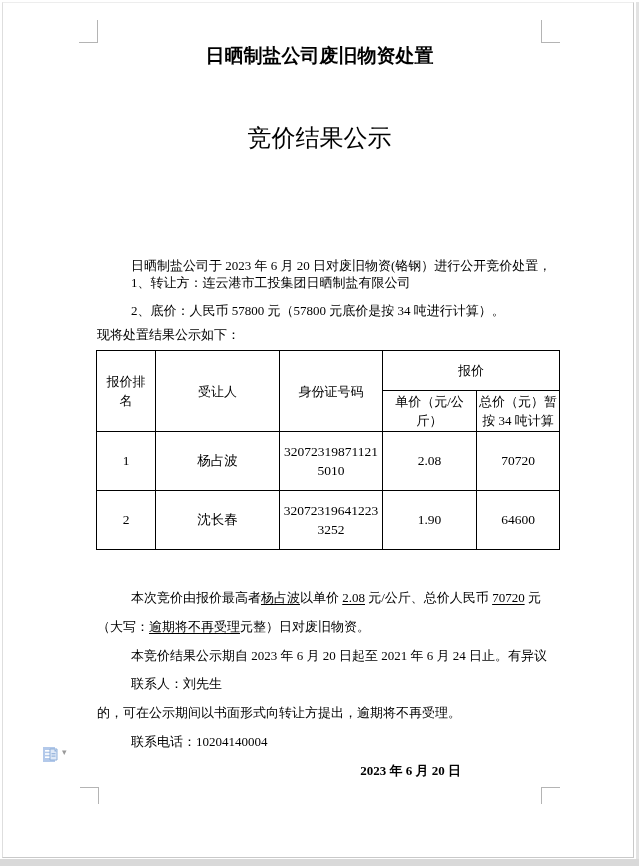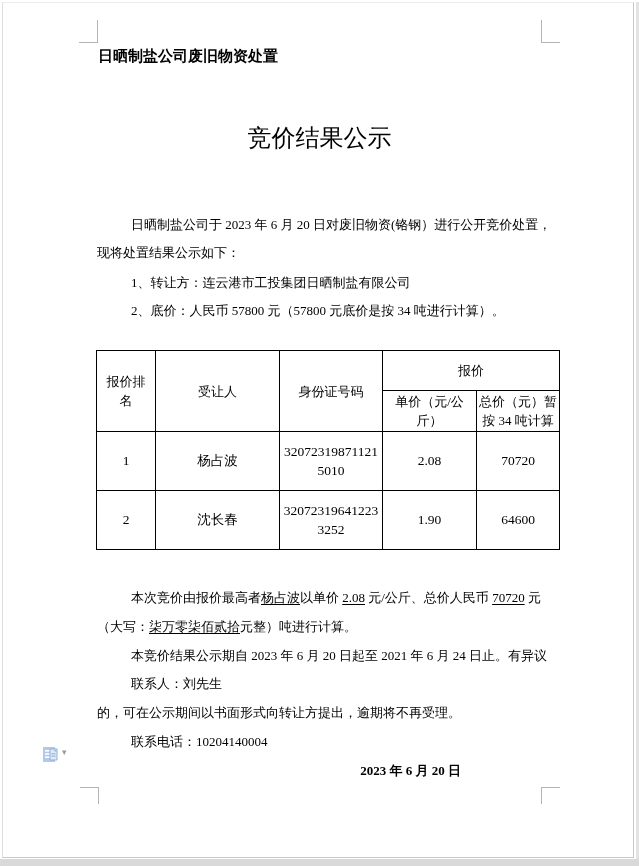--- a/index.html
+++ b/index.html
@@ -13,28 +13,28 @@
   .outside-right { position:absolute; left:636px; top:2px; width:3px; height:864px; background:#e3e3e3; }
   .outside-bottom { position:absolute; left:0; top:859px; width:639px; height:7px; background:#d9d9d9; }
 
   
   .cmark { position:absolute; }
   .cmark.tl { left:79px; top:20px; width:19px; height:23px; border-right:1px solid #b4b4b4; border-bottom:1px solid #b4b4b4; }
   .cmark.tr { left:541px; top:20px; width:19px; height:23px; border-left:1px solid #b4b4b4; border-bottom:1px solid #b4b4b4; }
   .cmark.bl { left:80px; top:787px; width:19px; height:17px; border-right:1px solid #b4b4b4; border-top:1px solid #b4b4b4; }
   .cmark.br { left:541px; top:787px; width:19px; height:17px; border-left:1px solid #b4b4b4; border-top:1px solid #b4b4b4; }
 
-  .doc-title { position:absolute; left:98px; top:39px; width:443px; text-align:left;
-    font-size:15px; font-weight:bold; line-height:34px; letter-spacing:0; white-space:nowrap; }
+  .doc-title { position:absolute; left:98px; top:39px; width:443px; text-align:center;
+    font-size:19px; font-weight:bold; line-height:34px; letter-spacing:0; white-space:nowrap; }
   .doc-subtitle { position:absolute; left:98px; top:122px; width:443px; text-align:center;
     font-size:24px; font-weight:normal; line-height:32px; white-space:nowrap; }
 
   .flow { position:absolute; left:97px; width:450px; font-size:13px; }
   .flow .line { white-space:nowrap; }
-  #intro { top:211px; } #intro .line { line-height:28px; }
+  #intro { top:211px; } #intro .line { line-height:28px;margin-top:41px; }
   #items { top:269px; } #items .line { line-height:28px; }
   #closing { top:584px; } #closing .line { line-height:28.8px; }
   .ind { text-indent:34px; }
   .u { text-decoration:underline; text-underline-offset:2px; }
   .date-line { text-align:right; padding-right:86px;font-weight:bold; }
 
   
   table.bid { position:absolute; left:96px; top:350px; width:463px;
     border-collapse:collapse; table-layout:fixed; font-size:13.5px;border-radius:23px; }
   table.bid th, table.bid td { border:1px solid #000; text-align:center; vertical-align:middle;
@@ -111,21 +111,21 @@
         <td>沈长春</td>
         <td class="id-cell">320723196412233252</td>
         <td>1.90</td>
         <td>64600</td>
       </tr>
     </tbody>
   </table>
 
   <div class="flow" id="closing">
     <div class="line ind"><span>本次竞价由报价最高者</span><span class="u">杨占波</span><span>以单价 </span><span class="u">2.08</span><span> 元/公斤、总价人民币 </span><span class="u">70720</span><span> 元</span></div>
-    <div class="line"><span>（大写：</span><span class="u">柒万零柒佰贰拾</span><span>元整）吨进行计算。</span></div>
+    <div class="line"><span>（大写：</span><span class="u">逾期将不再受理</span><span>元整）日对废旧物资。</span></div>
     <div class="line ind">本竞价结果公示期自 2023 年 6 月 20 日起至 2021 年 6 月 24 日止。有异议</div>
     <div class="line ind">联系人：刘先生</div>
     <div class="line">的，可在公示期间以书面形式向转让方提出，逾期将不再受理。</div>
     <div class="line ind">联系电话：10204140004</div>
     <div class="line date-line">2023 年 6 月 20 日</div>
   </div>
 
   <div class="paste-btn">
     <span>
       <svg width="17" height="18" viewBox="0 0 17 18">

